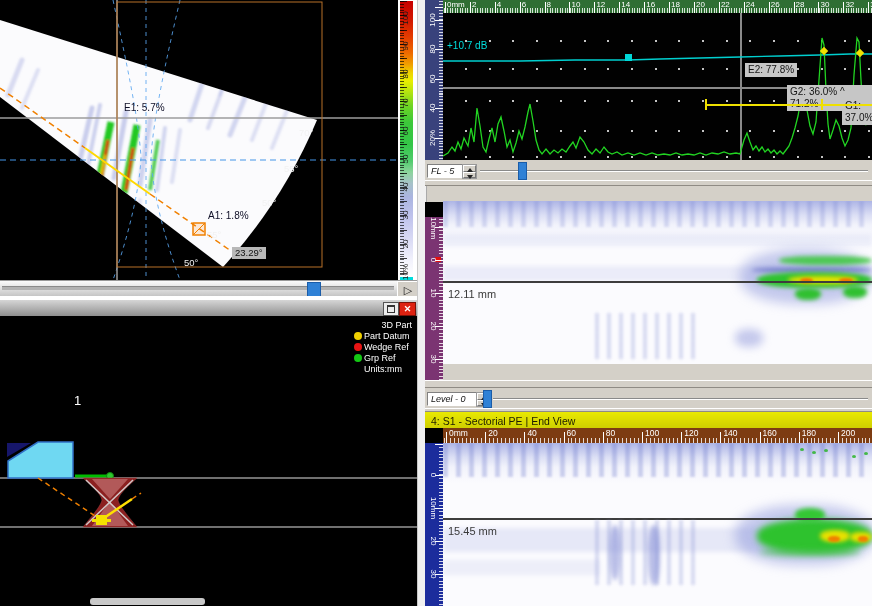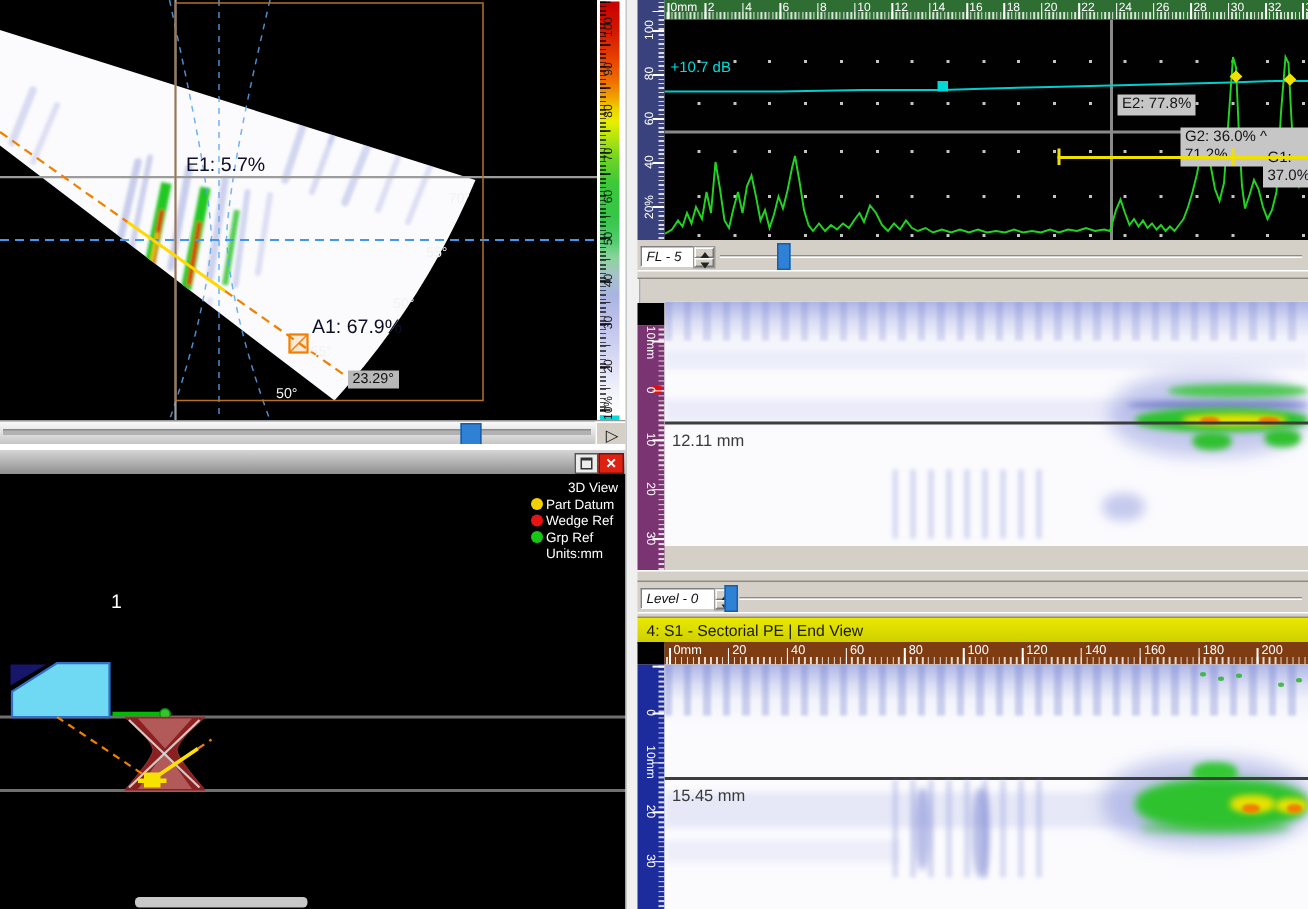--- a/index.html
+++ b/index.html
@@ -98,21 +98,21 @@
     background:linear-gradient(180deg,rgba(148,158,222,.75),rgba(172,180,230,.4) 14px,rgba(205,210,240,.2) 24px,rgba(235,237,250,0) 40px);}
   .scan-mottle{left:0;top:0;width:100%;height:26px;opacity:.5;filter:blur(1px);
     background:repeating-linear-gradient(90deg,rgba(110,122,205,.45) 0 5px,rgba(255,255,255,0) 5px 13px);}
   .cursor-hline{left:0;width:429px;height:2px;background:#3d3d3d;}
   .measure{position:absolute;color:#3a3a3a;font-size:11px;}
   .blob{position:absolute;border-radius:45%;}
   .vstreaks{position:absolute;filter:blur(1.5px);
     background:repeating-linear-gradient(90deg,rgba(140,150,215,.32) 0 4px,rgba(255,255,255,0) 4px 12px);}
   .gspeck{position:absolute;width:4px;height:3px;background:#2cb42c;border-radius:50%;opacity:.85;}
   
-  .sec-lbl{color:#0e0e26;font-size:13px;}
+  .sec-lbl{color:#0e0e26;font-size:10px;}
   .arc-lbl{color:#f2f2f2;font-size:9.5px;}
   #angle-badge{background:#b8b8b8;color:#101010;font-size:9.5px;padding:1px 3px;}
   .rot-lbl{position:absolute;white-space:nowrap;line-height:1;}
 </style>
 </head>
 <body>
 
 <div id="root">
 
   <div id="sector-panel" class="abs">
@@ -172,21 +172,21 @@
         <line x1="0" y1="88" x2="85" y2="148" stroke="#f08000" stroke-width="1.5" stroke-dasharray="6,4"></line>
         <line x1="85" y1="148" x2="150" y2="194" stroke="#ffd800" stroke-width="2"></line>
         <line x1="150" y1="194" x2="231" y2="251" stroke="#f08000" stroke-width="1.5" stroke-dasharray="6,4"></line>
       </g>
       <g stroke="#f08000" fill="rgba(255,128,0,.15)">
         <rect x="193" y="223" width="12" height="12" stroke-width="1.5"></rect>
         <line x1="193" y1="235" x2="205" y2="223" stroke-width="1"></line>
       </g>
     </svg>
     <span class="lbl sec-lbl" style="left:124px;top:103px;">E1: 5.7%</span>
-    <span class="lbl sec-lbl" style="left:208px;top:211px;">A1: 67.9%</span>
+    <span class="lbl sec-lbl" style="left:208px;top:211px;">A1: 1.8%</span>
     <span class="lbl" id="angle-badge" style="left:232px;top:247px;">23.29°</span>
     <div id="arc-labels">
         <span class="rot-lbl arc-lbl" style="left: 299px; top: 128px;">70°</span>
         <span class="rot-lbl arc-lbl" style="left: 284px; top: 164px;">55°</span>
         <span class="rot-lbl arc-lbl" style="left: 262px; top: 198px;">50°</span>
         <span class="rot-lbl arc-lbl" style="left: 207px; top: 230px;">55°</span>
         <span class="rot-lbl arc-lbl" style="left: 184px; top: 258px;">50°</span>
       </div>
   </div>
 
@@ -239,21 +239,21 @@
         <line x1="101" y1="204" x2="132" y2="183" stroke="#ffe000" stroke-width="2.5"></line>
         <line x1="132" y1="183" x2="141" y2="177" stroke="#f08000" stroke-width="1.5" stroke-dasharray="5,4"></line>
       </g>
       <g fill="#f5e200">
         <rect x="96" y="199" width="11" height="10"></rect>
         <rect x="92" y="203" width="19" height="3"></rect>
       </g>
     </svg>
     <span class="lbl" style="left:74px;top:394px;color:#fff;font-size:13px;top:78px;">1</span>
     <div id="legend3d">
-      <div class="leg-row" style="justify-content:flex-end;padding-right:4px;">3D View</div>
+      <div class="leg-row" style="justify-content:flex-end;padding-right:4px;">3D Part</div>
     <div class="leg-row">
           <span class="leg-dot" style="background: rgb(240, 208, 0);"></span>
           <span>Part Datum</span>
         </div>
         <div class="leg-row">
           <span class="leg-dot" style="background: rgb(232, 20, 20);"></span>
           <span>Wedge Ref</span>
         </div>
         <div class="leg-row">
           <span class="leg-dot" style="background: rgb(20, 200, 20);"></span>

